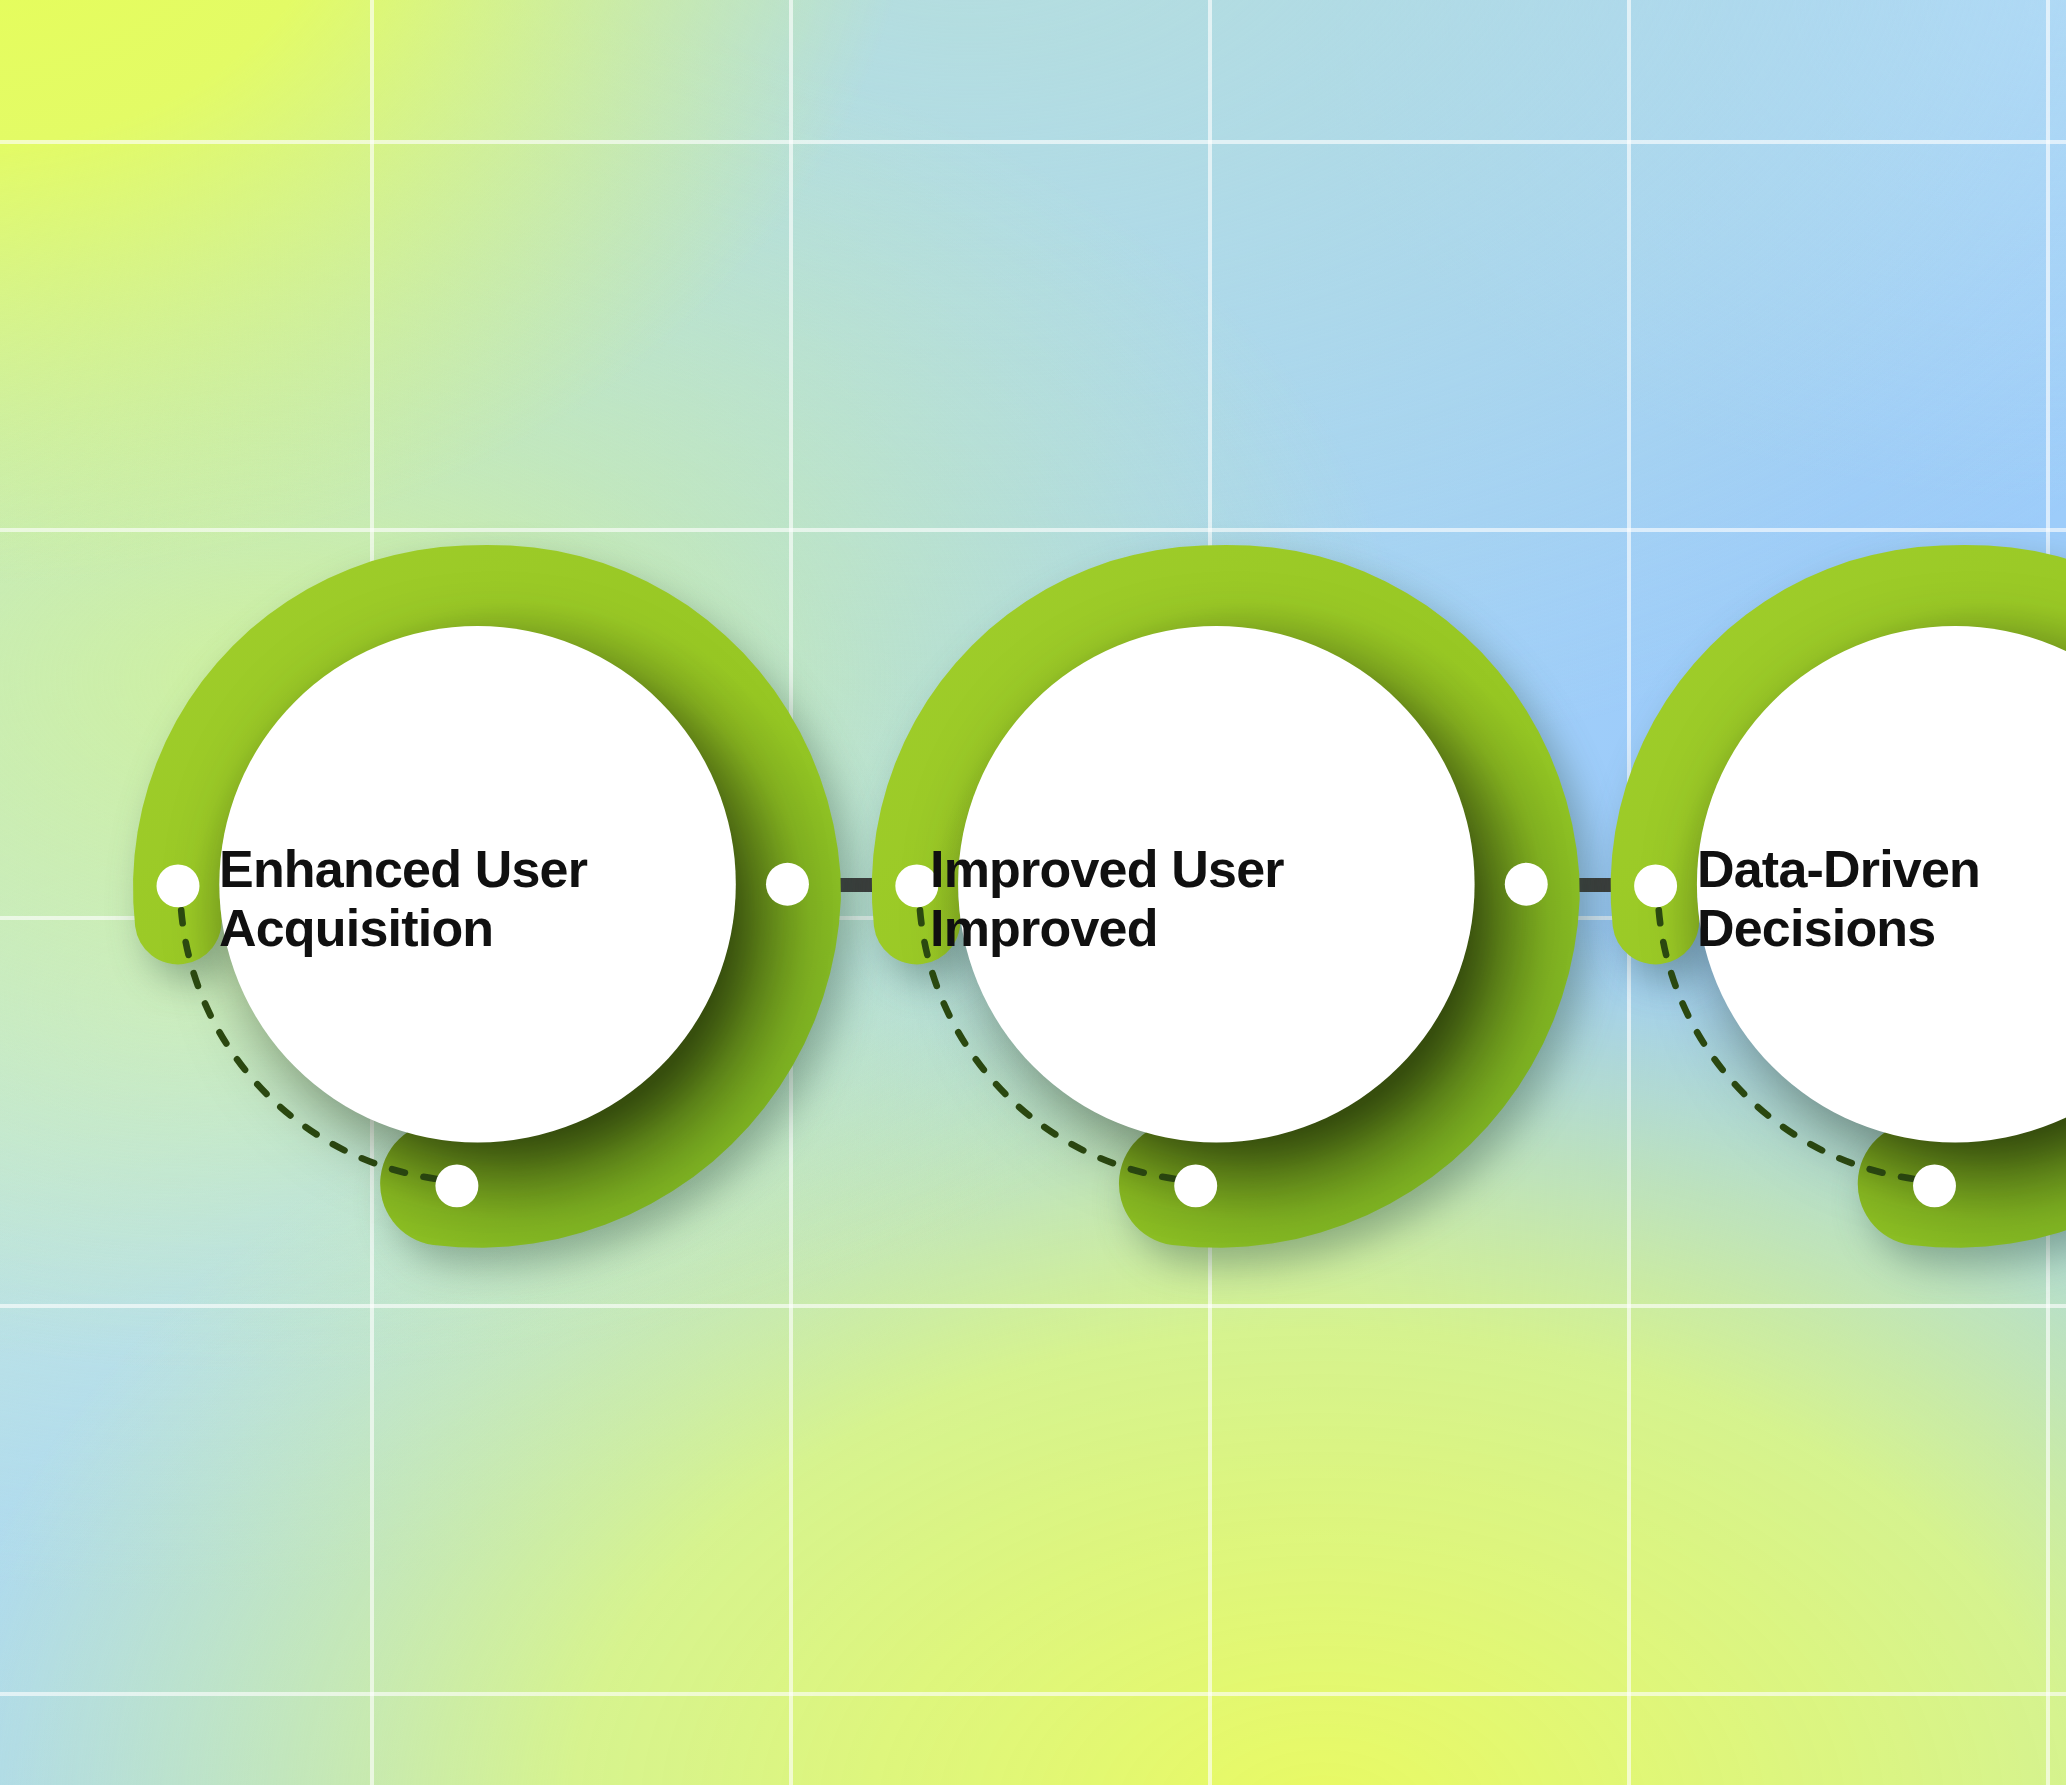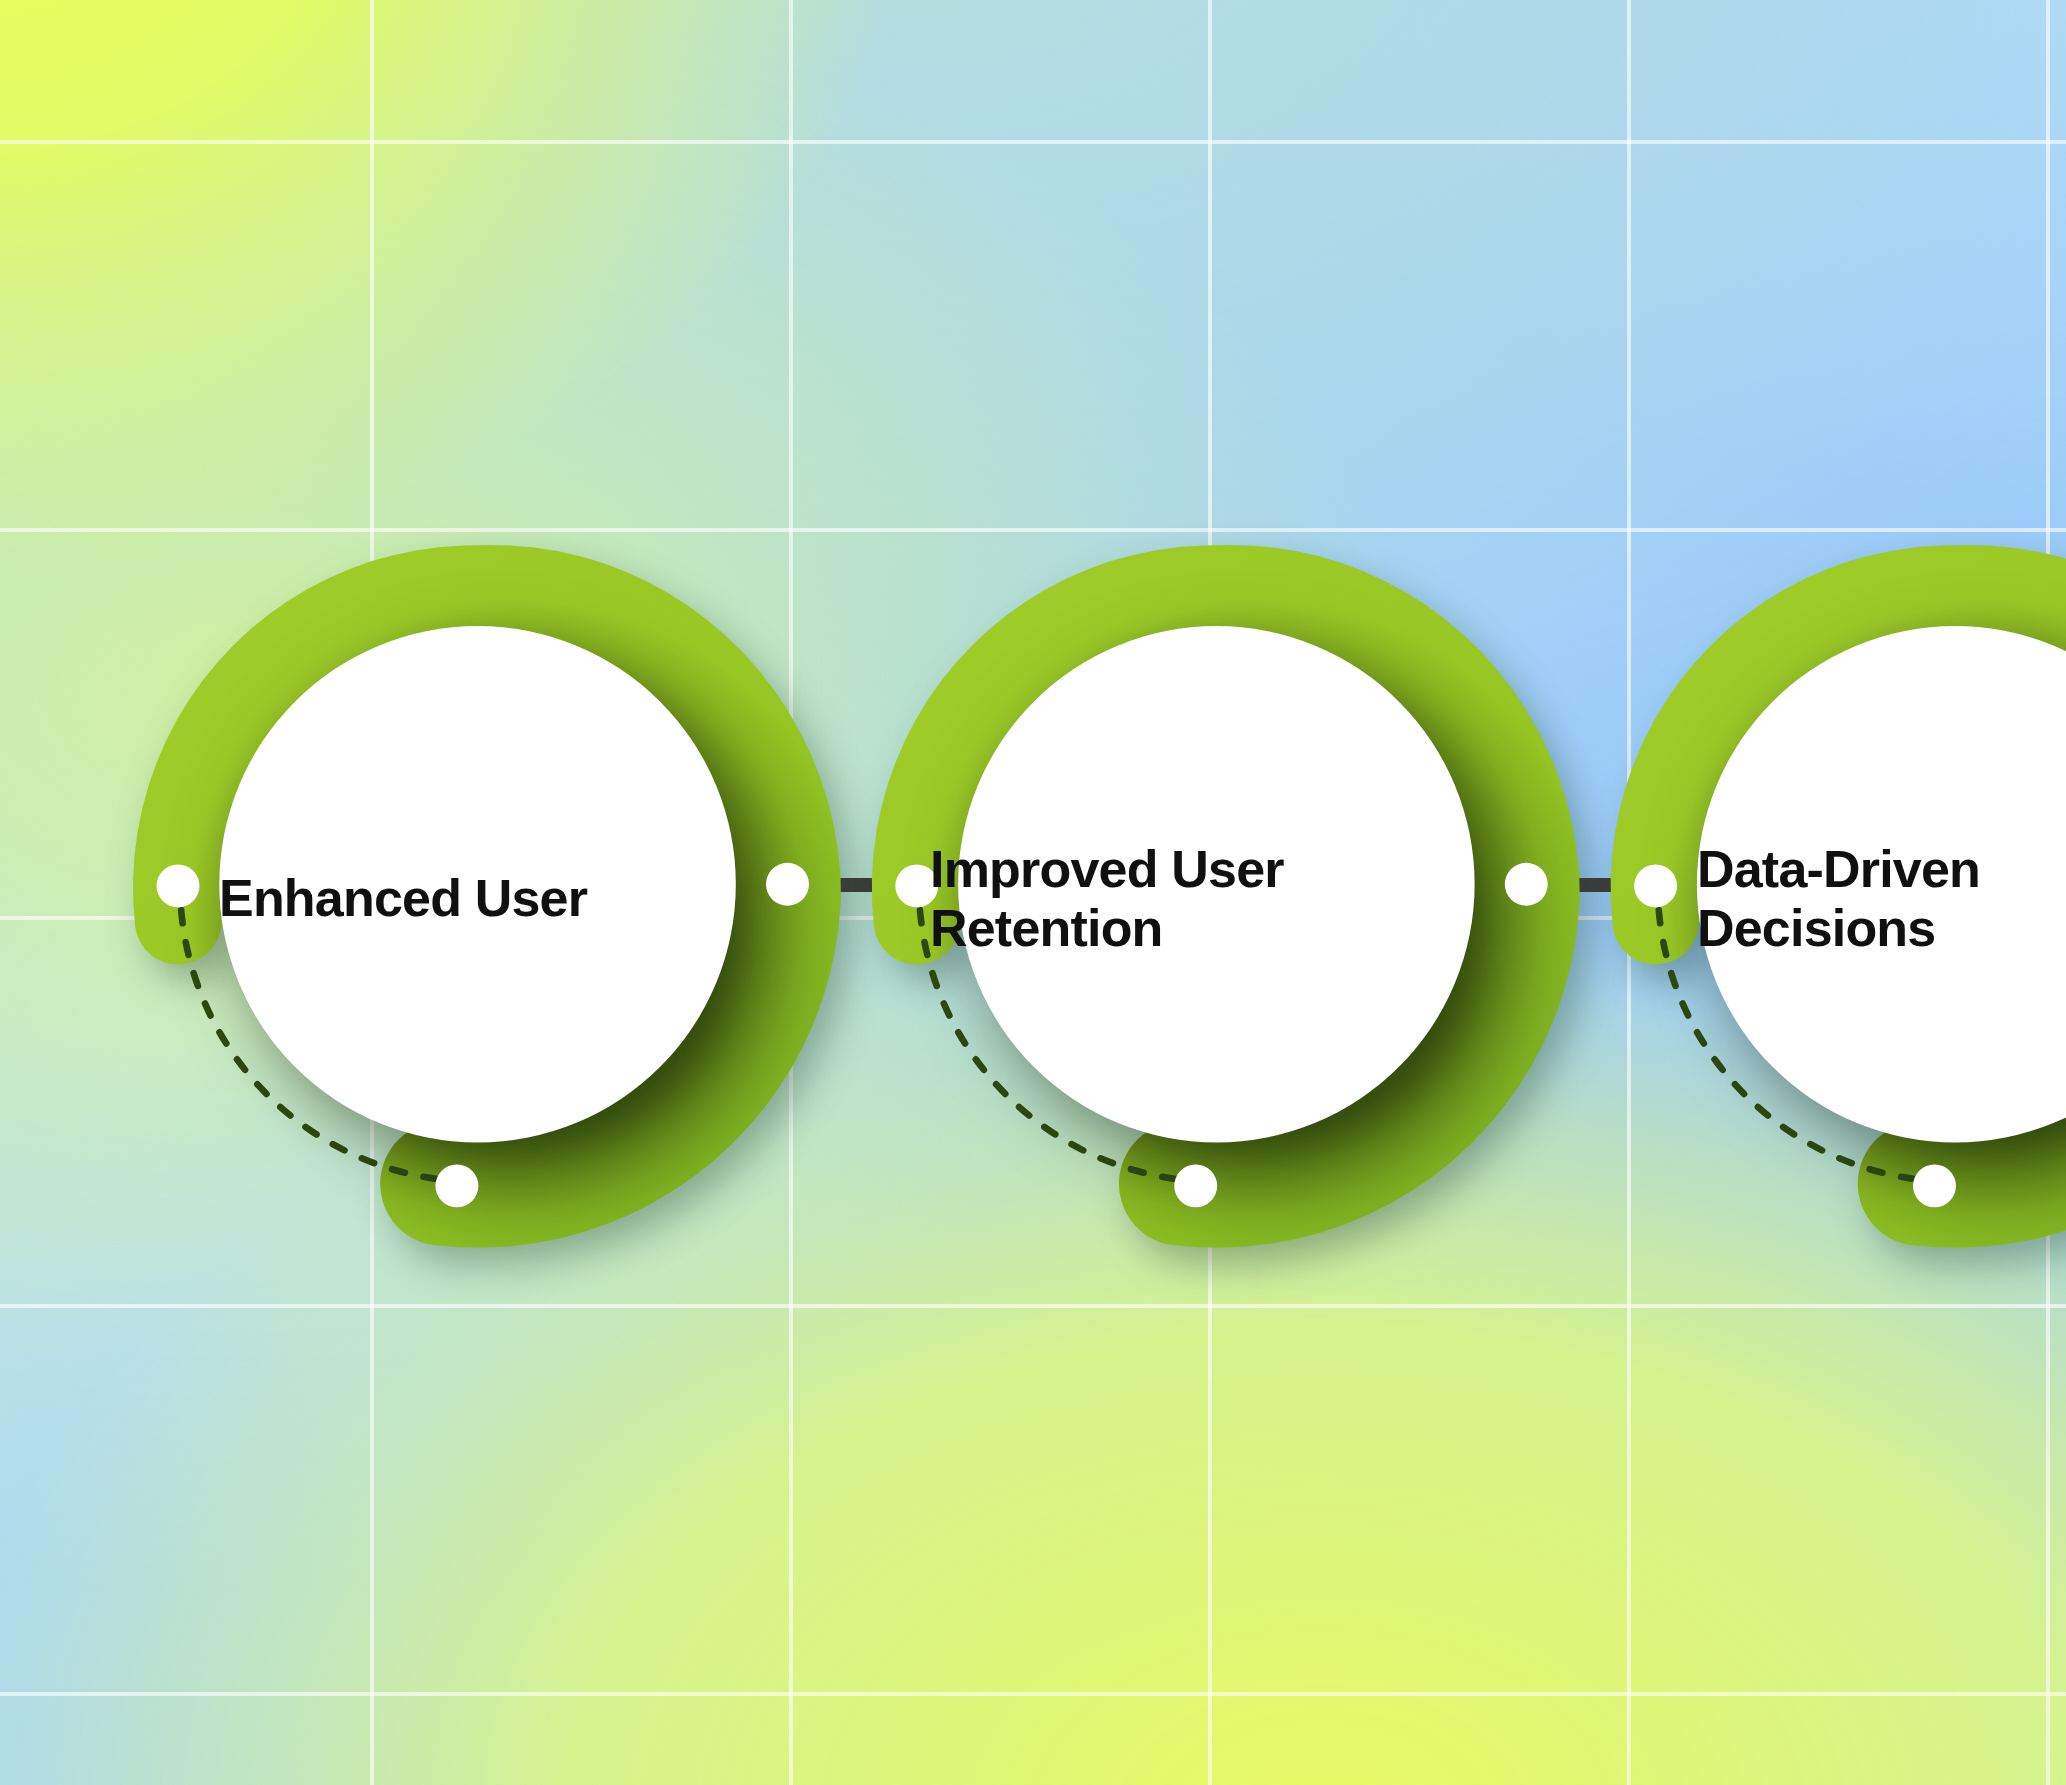--- a/index.html
+++ b/index.html
@@ -99,22 +99,23 @@
     <path class="swoosh-shade" fill="url(#gShade)" d="M-828.8 101.8L-833.2 44.5L-833.7 -12.9L-830.2 -70.2L-822.8 -127.0L-811.5 -183.2L-796.4 -238.4L-777.5 -292.4L-755.0 -345.0L-729.0 -395.8L-699.5 -444.7L-666.8 -491.4L-630.9 -535.7L-592.1 -577.4L-550.6 -616.3L-506.5 -652.2L-460.1 -685.0L-411.6 -714.5L-361.2 -740.6L-309.2 -763.1L-255.8 -782.0L-201.2 -797.1L-145.8 -808.5L-89.8 -816.0L-33.4 -819.6L23.1 -821.0L79.8 -820.1L136.4 -815.2L192.8 -806.4L248.6 -793.8L303.5 -777.2L357.4 -756.8L409.9 -732.7L460.7 -705.0L509.7 -673.7L556.6 -639.0L601.0 -601.0L642.9 -560.0L682.0 -516.0L718.1 -469.3L750.9 -420.1L780.4 -368.5L806.3 -314.9L828.5 -259.5L847.0 -202.5L861.5 -144.2L871.9 -84.8L878.3 -24.7L879.3 35.8L874.7 96.2L866.0 156.2L853.2 215.4L836.4 273.6L815.6 330.4L790.9 385.8L762.5 439.3L730.5 490.7L695.0 539.8L656.2 586.3L614.4 630.0L569.6 670.8L522.1 708.4L472.1 742.6L419.9 773.4L365.7 800.4L309.8 823.7L252.4 843.0L193.8 858.4L134.3 869.7L74.1 876.9L13.7 879.9L-46.9 878.7L-107.2 873.4A150 150 0 0 1 -70.7 575.7L-31.0 580.8L9.0 583.2L49.3 582.8L89.5 579.7L129.5 573.7L169.2 565.0L208.2 553.6L246.5 539.4L283.8 522.6L319.9 503.3L354.8 481.4L388.1 457.1L419.7 430.5L449.6 401.7L477.4 370.8L503.2 338.0L526.6 303.4L547.7 267.1L566.3 229.5L582.3 190.5L595.6 150.3L606.2 109.3L613.9 67.5L618.7 25.2L619.8 -17.4L617.1 -60.0L611.5 -102.3L603.0 -144.2L591.7 -185.3L577.5 -225.6L560.6 -264.7L541.1 -302.7L519.0 -339.2L494.4 -374.1L467.5 -407.2L438.4 -438.4L407.2 -467.5L374.1 -494.4L339.2 -519.0L302.7 -541.1L264.7 -560.6L225.6 -577.5L185.3 -591.7L144.2 -603.0L102.3 -611.5L60.0 -617.1L17.4 -619.8L-25.2 -619.6L-67.8 -616.6L-110.1 -610.7L-151.9 -601.8L-193.0 -590.2L-233.2 -575.7L-272.4 -558.4L-310.2 -538.6L-346.7 -516.1L-381.5 -491.2L-414.5 -464.0L-445.6 -434.5L-474.6 -402.9L-501.3 -369.5L-525.7 -334.2L-547.6 -297.3L-567.0 -259.1L-583.7 -219.5L-597.6 -178.9L-608.7 -137.4L-616.9 -95.3L-622.2 -52.6L-624.5 -9.7L-623.9 33.3L-620.3 76.2A105 105 0 0 1 -828.8 101.8Z"></path>
     <path class="dash-arc" d="M-717.3 62.8A720 720 0 0 0 -18.8 719.8"></path>
     <circle class="node-face" r="625" fill="#FFFFFF"></circle>
     <circle class="dot" cx="-725" cy="4" r="52"></circle>
     <circle class="dot" cx="-50" cy="730" r="52"></circle>
   </g>
 </svg>
 
 <div class="label" style="left:219px">
   <span>Enhanced User</span>
+  <span>Acquisition</span>
 </div>
 <div class="label" style="left:930px">
   <span>Improved User</span>
-  <span>Retention</span>
+  <span>Improved</span>
 </div>
 <div class="label" style="left:1697px">
   <span>Data-Driven</span>
   <span>Decisions</span>
 </div>
 
 
 </body></html>

